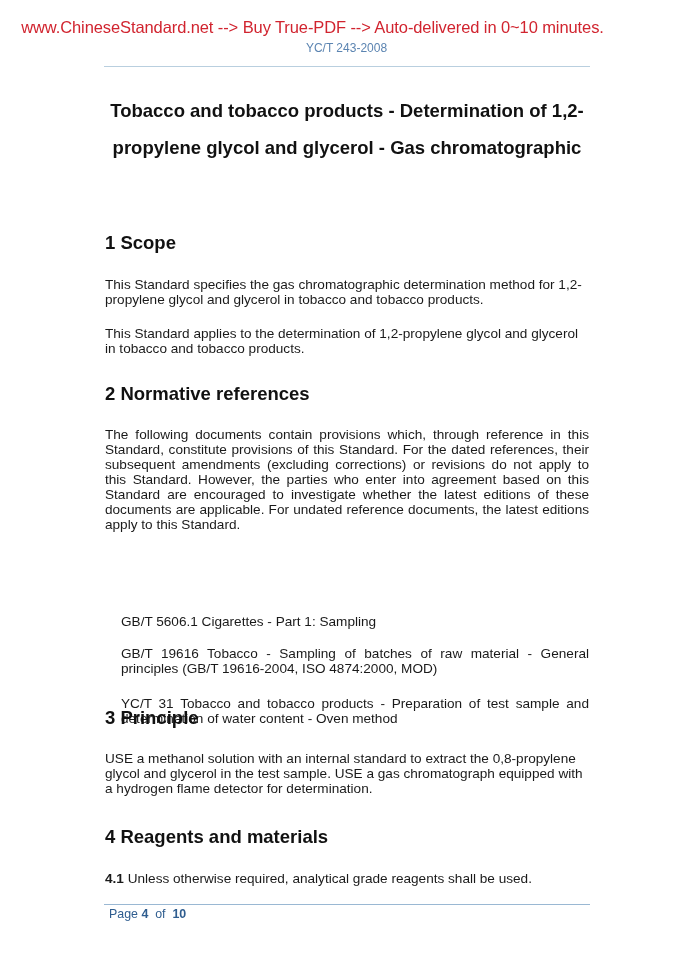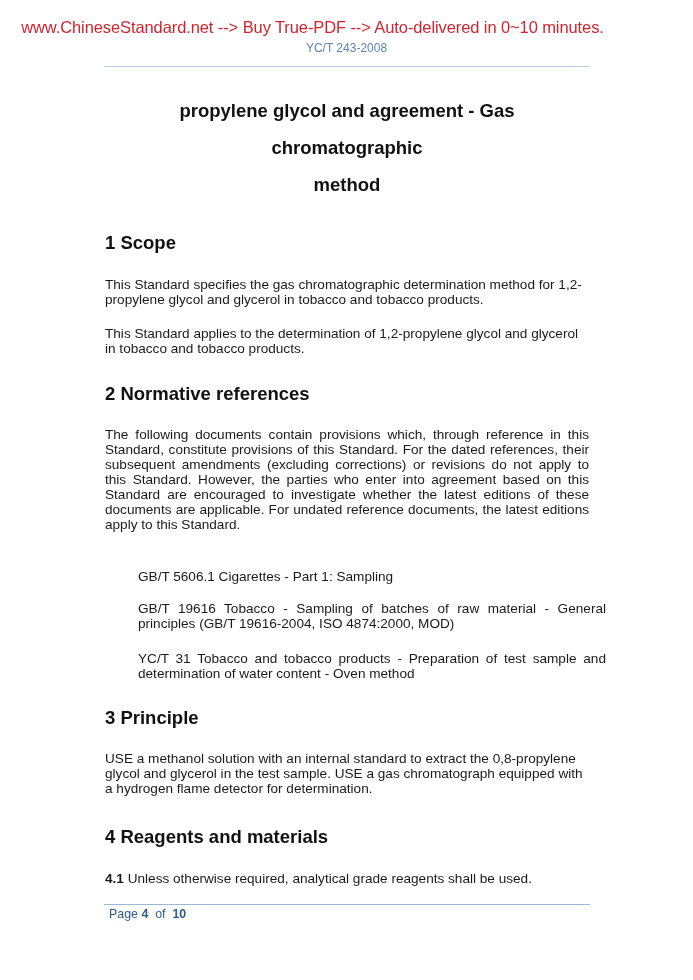--- a/index.html
+++ b/index.html
@@ -24,42 +24,42 @@
     font-weight: bold; font-size: 18.5px; line-height: 37px; color: #111;
   }
   .h1 {
     position: absolute; left: 105px; font-weight: bold; font-size: 18.5px; color: #111;
   }
   .p {
     position: absolute; left: 105px; width: 484px; font-size: 13.6px; line-height: 15px;
     color: #1a1a1a;
   }
   .justify { text-align: justify; text-align-last: left; }
-  .ref { left: 138px; width: 468px; }
+  .ref { left: 121px; width: 468px; margin-top: 45px; }
   .footer-rule {
     position: absolute; top: 904px; left: 104px; width: 486px; height: 1px;
     background: #9ab8d3;
   }
   .footer {
     position: absolute; top: 907px; left: 109px; width: 476px; font-size: 12.4px;
     color: #2f5d8f; display: flex; justify-content: space-between;
   }
   .footer a { color: #2f5d8f; text-decoration: underline; }
   .footer .pg b { font-weight: bold; }
 </style>
 </head>
 <body>
 
 <div class="banner">www.ChineseStandard.net --&gt; Buy True-PDF --&gt; Auto-delivered in 0~10 minutes.</div>
 <div class="doc-code">YC/T 243-2008</div>
 <div class="header-rule"></div>
 
 <div class="title">
-  <div>propylene glycol and agreement - Gas chromatographic</div>
-  <div>method</div>
+  <div>Tobacco and tobacco products - Determination of 1,2-</div>
+  <div>propylene glycol and glycerol - Gas chromatographic</div>
 </div>
 
 <div class="h1" style="top:232px;">1 Scope</div>
 <div class="p" style="top:277px;">This Standard specifies the gas chromatographic determination method for 1,2-propylene glycol and glycerol in tobacco and tobacco products.</div>
 <div class="p" style="top:326px;">This Standard applies to the determination of 1,2-propylene glycol and glycerol in tobacco and tobacco products.</div>
 
 <div class="h1" style="top:383px;">2 Normative references</div>
 <div class="p justify" style="top:427px;">The following documents contain provisions which, through reference in this Standard, constitute provisions of this Standard. For the dated references, their subsequent amendments (excluding corrections) or revisions do not apply to this Standard. However, the parties who enter into agreement based on this Standard are encouraged to investigate whether the latest editions of these documents are applicable. For undated reference documents, the latest editions apply to this Standard.</div>
 <div class="p ref" style="top:569px;">GB/T 5606.1 Cigarettes - Part 1: Sampling</div>
 <div class="p ref justify" style="top:601px;">GB/T 19616 Tobacco - Sampling of batches of raw material - General principles (GB/T 19616-2004, ISO 4874:2000, MOD)</div>

